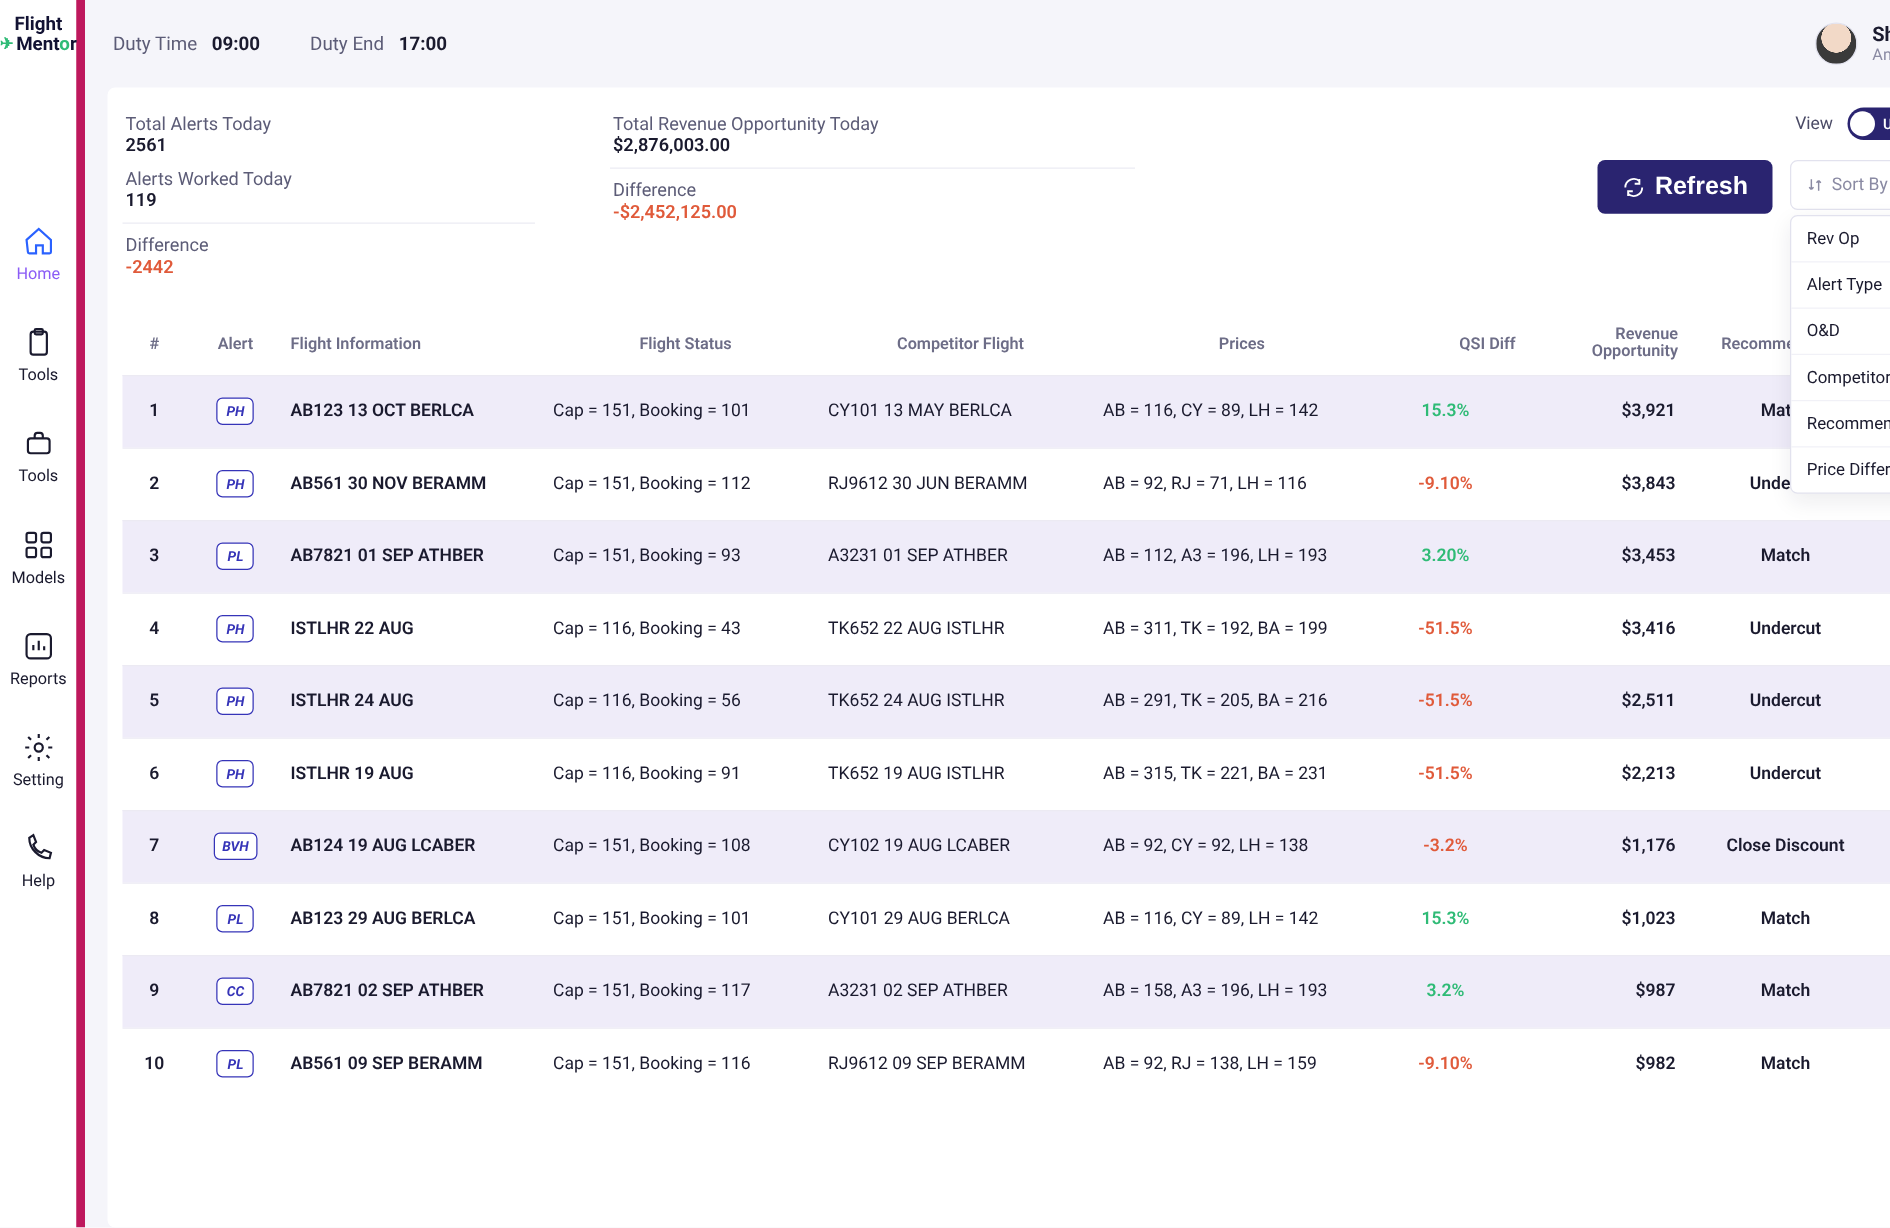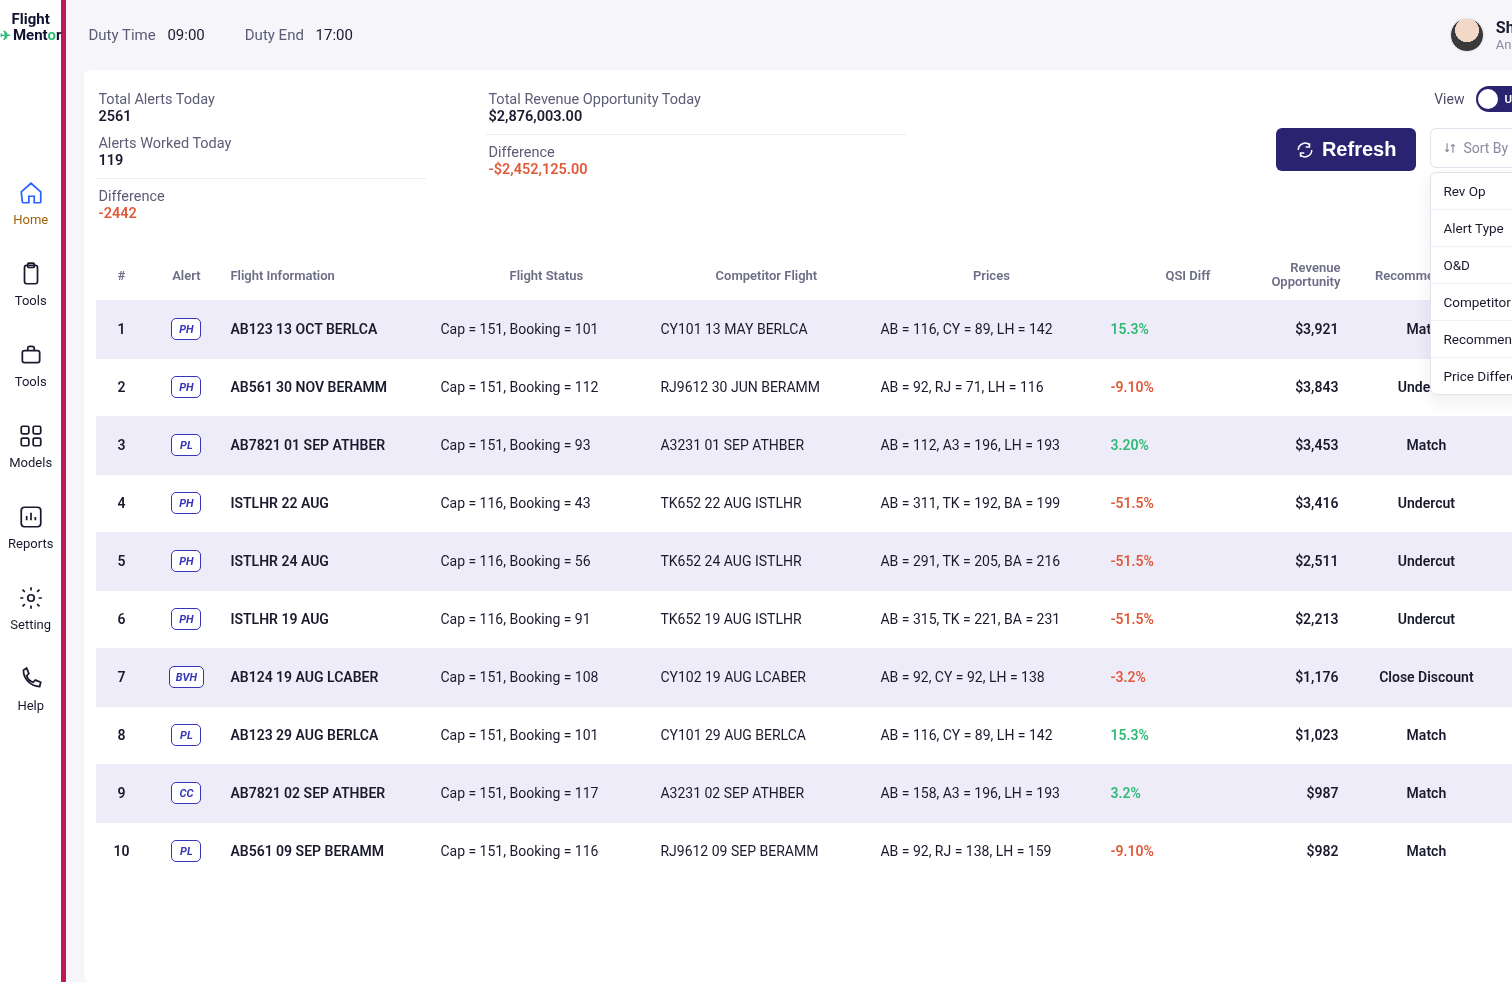--- a/index.html
+++ b/index.html
@@ -14,21 +14,21 @@
   }
 
   
   .app {
     display: flex;
     height: 100%;
   }
   .sidebar {
     width: 88px;
     background: #ffffff;
-    border-right: 5px solid #be185d;
+    border-right: 7px solid #be185d;
     display: flex;
     flex-direction: column;
     align-items: center;
     padding-top: 12px;
   }
   .logo {
     display: flex;
     flex-direction: column;
     align-items: center;
     font-weight: 700;
@@ -50,21 +50,21 @@
   }
   .nav-item {
     display: flex;
     flex-direction: column;
     align-items: center;
     gap: 6px;
     font-size: 13px;
     color: #1a1a2e;
     cursor: pointer;
   }
-  .nav-item.active { color: #a16207; }
+  .nav-item.active { color: #8b5cf6; }
   .nav-item.active .nav-icon { stroke: #2a62ff; fill: none; }
   .nav-icon { width: 26px; height: 26px; stroke: #1a1a2e; fill: none; stroke-width: 1.6; }
 
   
   .main {
     flex: 1;
     display: flex;
     flex-direction: column;
     padding: 0 18px 0 18px;
     position: relative;
@@ -76,21 +76,21 @@
     align-items: center;
     justify-content: space-between;
     padding: 0 4px;
   }
   .duty {
     display: flex;
     gap: 40px;
     font-size: 15px;
   }
   .duty .lbl { color: #5c5c77; margin-right: 8px; }
-  .duty .val { font-weight: 400; color: #1a1a2e; }
+  .duty .val { font-weight: 700; color: #1a1a2e; }
 
   .user {
     display: flex;
     align-items: center;
     gap: 12px;
   }
   .avatar {
     width: 34px; height: 34px;
     border-radius: 50%;
     background: radial-gradient(circle at 50% 35%, #f2d9c7 45%, #3a3a3a 46%);
@@ -238,21 +238,21 @@
   .thead .right  { text-align: right; padding-right: 6px; }
 
   .trow {
     height: 58px;
     border-top: 1px solid #eceaf3;
   }
   .trow.alt { background: #efecf9; }
   .c { padding: 0 4px; }
   .c.num { text-align: center; font-weight: 600; }
   .c.info { font-weight: 600; }
-  .c.qsi  { text-align: left; padding-right: 18px; font-weight: 600; }
+  .c.qsi  { text-align: center; padding-right: 18px; font-weight: 600; }
   .c.qsi.pos { color: #2fbb76; }
   .c.qsi.neg { color: #e05a3a; }
   .c.rev  { text-align: right; font-weight: 600; padding-right: 8px; }
   .c.rec  { text-align: center; font-weight: 600; }
   .c.act  { text-align: center; }
 
   .alert-badge {
     display: inline-flex;
     align-items: center;
     justify-content: center;

